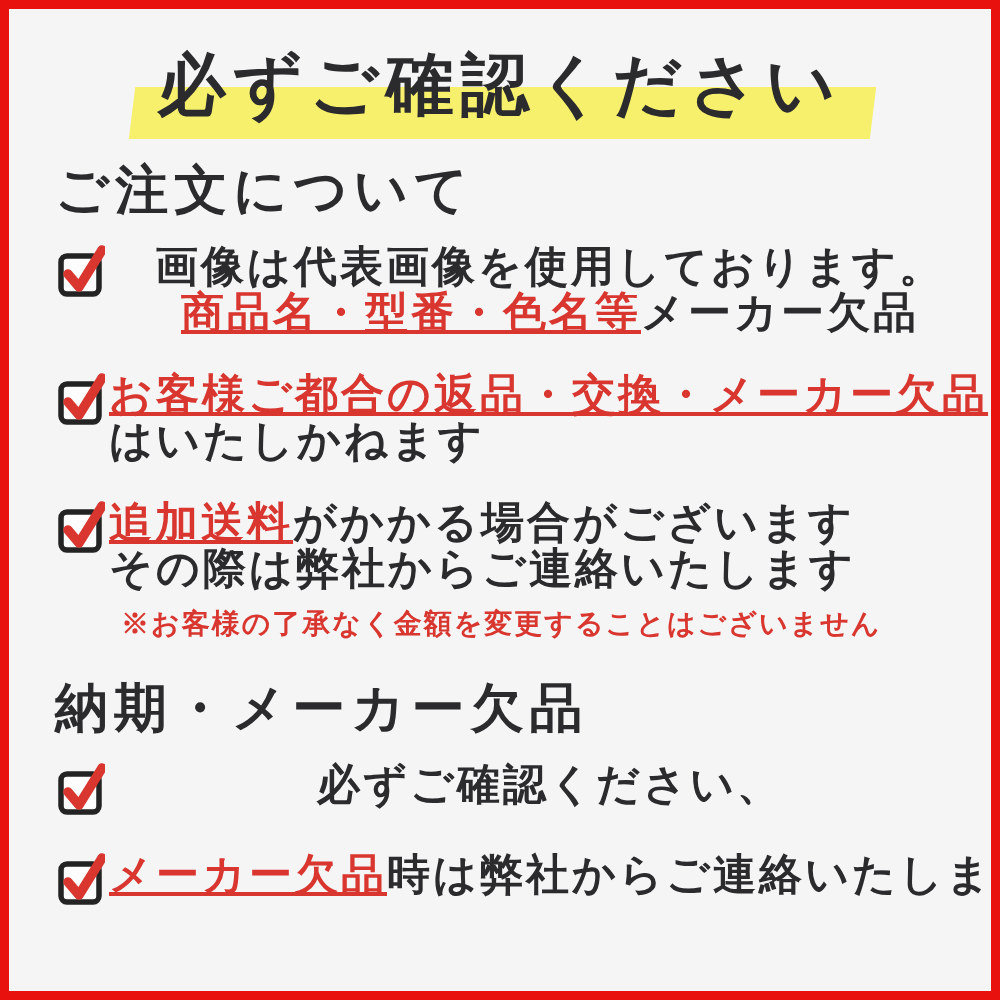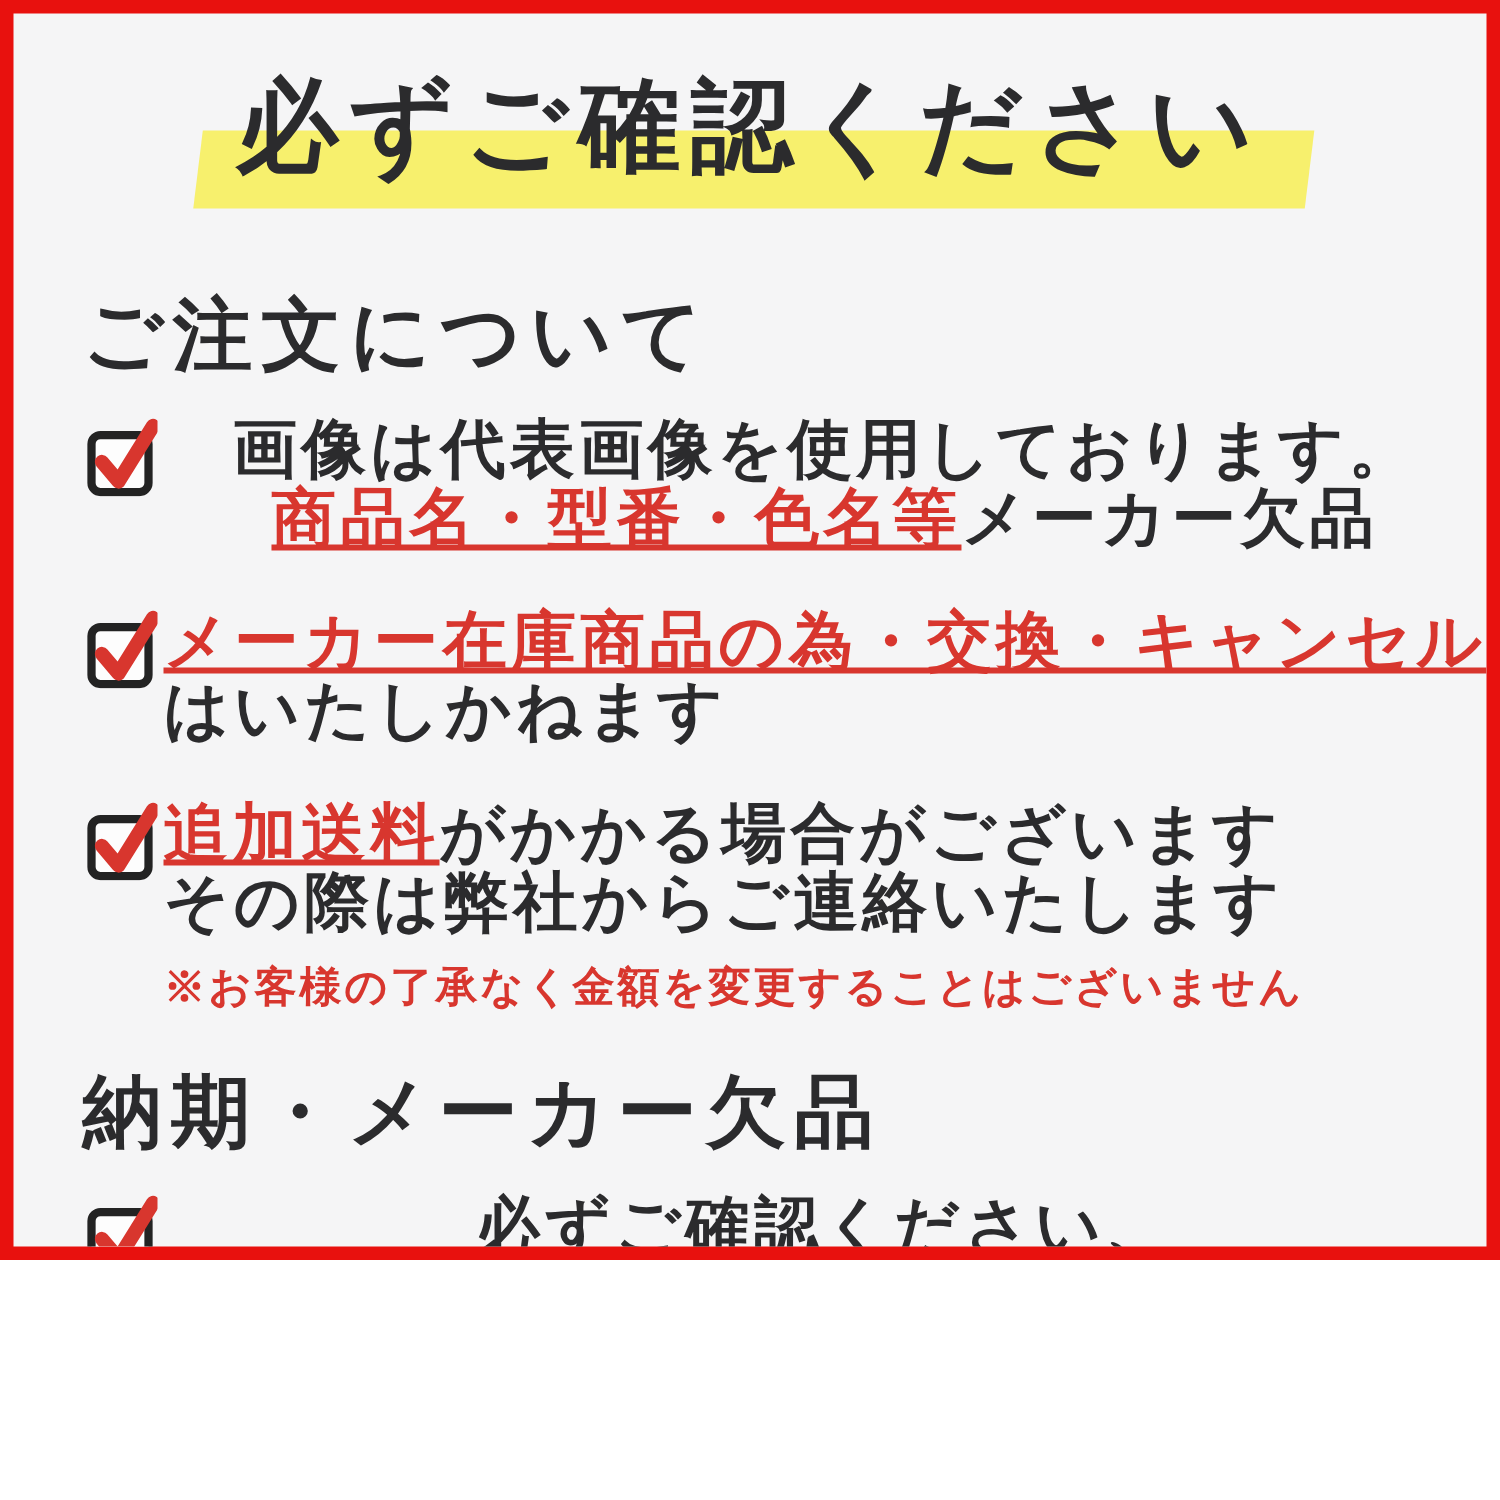--- a/index.html
+++ b/index.html
@@ -11,21 +11,21 @@
   }
   *{margin:0;padding:0;box-sizing:border-box;}
   html,body{width:1000px;height:1000px;}
   body{
     font-family:"DejaVu Serif","Liberation Serif",serif;
     background:#ffffff;
   }
   .frame{
     position:absolute;
     left:0;top:0;
-    width:1000px;height:840px;
+    width:1000px;height:1000px;
     border:9px solid var(--border-red);
     background:var(--bg);
     overflow:hidden;
   }
   
   .title-wrap{
     margin-top:30px;
     text-align:center;
   }
   .title-inner{
@@ -54,21 +54,21 @@
   
   .section-heading{
     margin-left:46px;
     font-size:53px;
     font-weight:bold;
     letter-spacing:6px;
     color:var(--text-black);
     line-height:1.32;
     white-space:nowrap;
   }
-  .heading-1{margin-top:58px;}
+  .heading-1{margin-top:24px;}
   .heading-2{margin-top:30px;}
   .check-item{
     display:flex;
     align-items:flex-start;
     margin-left:48px;
   }
   .item-gap-first{margin-top:18px;text-align:center;}
   .item-gap{margin-top:36px;}
   .checkbox{
     flex:0 0 auto;
@@ -84,21 +84,21 @@
     font-weight:bold;
     letter-spacing:3px;
     line-height:1.07;
     color:var(--text-black);
     white-space:nowrap;
   }
   .seg-red{color:var(--accent-red);text-decoration:underline;}
   .seg-black{color:var(--text-black);}
   .note{
     margin-top:14px;
-    margin-left:0px;
+    margin-left:12px;
     font-size:28px;
     font-weight:bold;
     letter-spacing:2px;
     color:var(--accent-red);
     white-space:nowrap;
   }
 </style>
 </head>
 <body>
 
@@ -123,21 +123,21 @@
       <div class="line"><span class="seg-red">商品名・型番・色名等</span><span class="seg-black">メーカー欠品</span></div>
     </div>
   </div>
 
   <div class="check-item item-gap">
     <svg class="checkbox" viewBox="0 0 48 54">
       <rect x="4" y="13" width="38" height="38" rx="6" fill="#fdfdfd" stroke="#232323" stroke-width="5.5"></rect>
       <path d="M11 31 L22 44 L45 7" fill="none" stroke="#d8362e" stroke-width="9.5" stroke-linecap="round" stroke-linejoin="round"></path>
     </svg>
     <div class="lines">
-      <div class="line"><span class="seg-red">メーカー在庫商品の為・交換・キャンセル</span></div>
+      <div class="line"><span class="seg-red">お客様ご都合の返品・交換・メーカー欠品</span></div>
       <div class="line"><span class="seg-black">はいたしかねます</span></div>
     </div>
   </div>
 
   <div class="check-item item-gap">
     <svg class="checkbox" viewBox="0 0 48 54">
       <rect x="4" y="13" width="38" height="38" rx="6" fill="#fdfdfd" stroke="#232323" stroke-width="5.5"></rect>
       <path d="M11 31 L22 44 L45 7" fill="none" stroke="#d8362e" stroke-width="9.5" stroke-linecap="round" stroke-linejoin="round"></path>
     </svg>
     <div class="lines">

